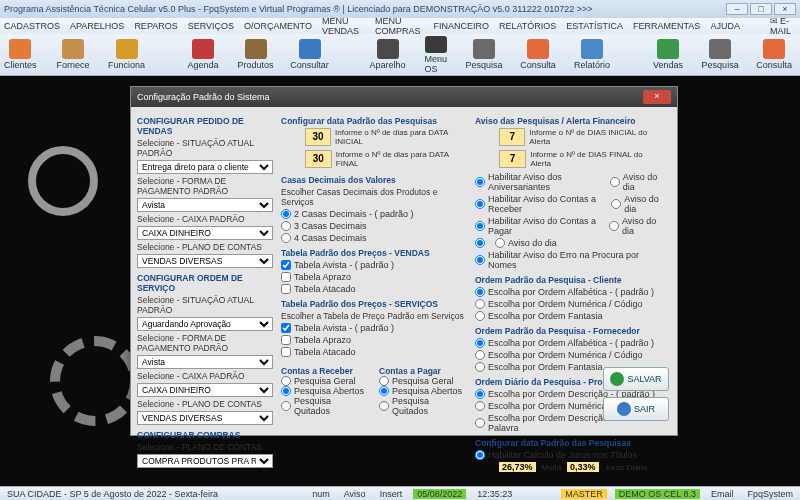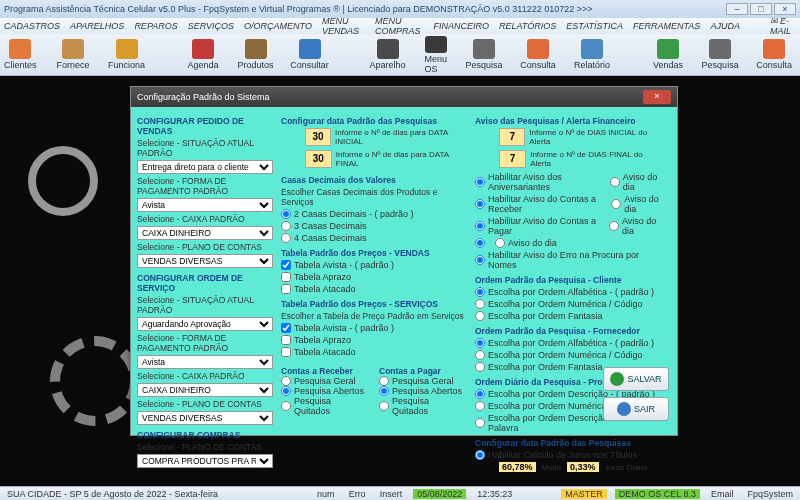--- a/index.html
+++ b/index.html
@@ -1,29 +1,29 @@
 <!DOCTYPE html>
 <html><head>
 <meta charset="utf-8">
 <style>
 * { margin: 0; padding: 0; box-sizing: border-box; font-family: Tahoma, sans-serif; font-size: 9px; }
 body { width: 800px; height: 500px; overflow: hidden; background: #1a1a1a; }
 .titlebar { height: 18px; background: linear-gradient(#dde8f5,#c4d8ed); display: flex; align-items: center; padding: 0 4px; color: #2a4a6a; }
 .titlebar .wb { margin-left: auto; display: flex; gap: 2px; }
 .titlebar .wb span { width: 22px; height: 12px; background: #e8eef6; border: 1px solid #9ab; text-align: center; line-height: 10px; }
 .menubar { height: 16px; background: linear-gradient(#f5f8fc,#e2ecf6); display: flex; align-items: center; padding: 0 4px; gap: 10px; color: #333; }
-.menubar span { cursor: default; font-style: italic; }
+.menubar span { cursor: default; }
 .toolbar { height: 42px; background: linear-gradient(#eef3f9,#d8e4f0); display: flex; align-items: center; padding: 2px 4px; gap: 20px; border-bottom: 1px solid #aac; }
 .tb { width: 34px; height: 38px; display: flex; flex-direction: column; align-items: center; justify-content: center; font-size: 7px; color: #234; }
 .tb .ic { width: 22px; height: 20px; border-radius: 3px; margin-bottom: 1px; }
 .sep { width: 1px; height: 34px; background: #bcd; margin: 0 2px; }
 .workspace { position: relative; height: 410px; background: #0a0a0a; }
 .gear { position: absolute; left: 28px; top: 70px; width: 70px; height: 70px; border: 8px solid #f5f5f5; border-radius: 50%; opacity: 0.6; }
 .gear2 { position: absolute; left: 50px; top: 260px; width: 90px; height: 90px; border: 10px dashed #f5f5f5; border-radius: 50%; opacity: 0.5; }
-.dialog { position: absolute; left: 130px; top: 10px; width: 548px; height: 350px; background: #5eead4; border: 1px solid #888; box-shadow: 0 2px 8px rgba(0,0,0,.4); }
+.dialog { position: absolute; left: 130px; top: 10px; width: 548px; height: 350px; background: #e5e5e5; border: 1px solid #888; box-shadow: 0 2px 8px rgba(0,0,0,.4); }
 .dlg-title { height: 20px; background: linear-gradient(#555,#3a3a3a); color: #fff; display: flex; align-items: center; padding: 0 6px; font-size: 10px; }
 .dlg-title .x { margin-left: auto; width: 28px; height: 14px; background: #c74a3d; color: #fff; text-align: center; border-radius: 2px; line-height: 13px; }
 .dlg-body { display: flex; padding: 6px; gap: 8px; height: 328px; }
 .col { display: flex; flex-direction: column; gap: 2px; }
 .col1 { width: 136px; }
 .col2 { width: 186px; }
 .col3 { width: 186px; }
 .sect { color: #1a4a8a; font-weight: bold; font-size: 8.5px; margin-top: 3px; }
 .lbl { color: #333; font-size: 8.5px; }
 select { width: 100%; height: 16px; border: 1px solid #999; background: #fff; font-size: 8.5px; }
@@ -393,21 +393,21 @@
             <input type="radio" style="">
             <span>Escolha por Ordem Descrição - Rastrear Palavra</span>
           </label>
 
         <div class="sect">Configurar data Padrão das Pesquisas</div>
         <label class="radio">
             <input type="radio" checked="" style="">
             <span>Habilitar Calculo de Juros nos Títulos</span>
           </label>
         <div class="row">
-          <span class="hl">60,78%</span>
+          <span class="hl">26,73%</span>
           <span class="lbl" style="margin:0 6px">Multa</span>
           <span class="hl">0,33%</span>
           <span class="lbl" style="margin-left:6px">Juros Diário</span>
         </div>
       </div>
 
       <div class="btncol">
         <div class="btn">
             <span class="bic" style="background:#2a9a3a;border-radius:50%"></span>
             <span>SALVAR</span>
@@ -419,21 +419,21 @@
       </div>
 
     </div>
   </div>
 </div>
 
 <div class="statusbar">
   <span class="sp">SUA CIDADE - SP  5 de Agosto de 2022 - Sexta-feira</span>
   <span style="flex:1"></span>
   <span class="sp">num</span>
-  <span class="sp">Erro</span>
+  <span class="sp">Aviso</span>
   <span class="sp">Insert</span>
   <span class="green">05/08/2022</span>
   <span class="sp">12:35:23</span>
   <span class="green" style="width:30px"></span>
   <span class="master">MASTER</span>
   <span class="green">DEMO OS CEL 8.3</span>
   <span class="sp">Email</span>
   <span class="sp">FpqSystem</span>
 </div>
 

